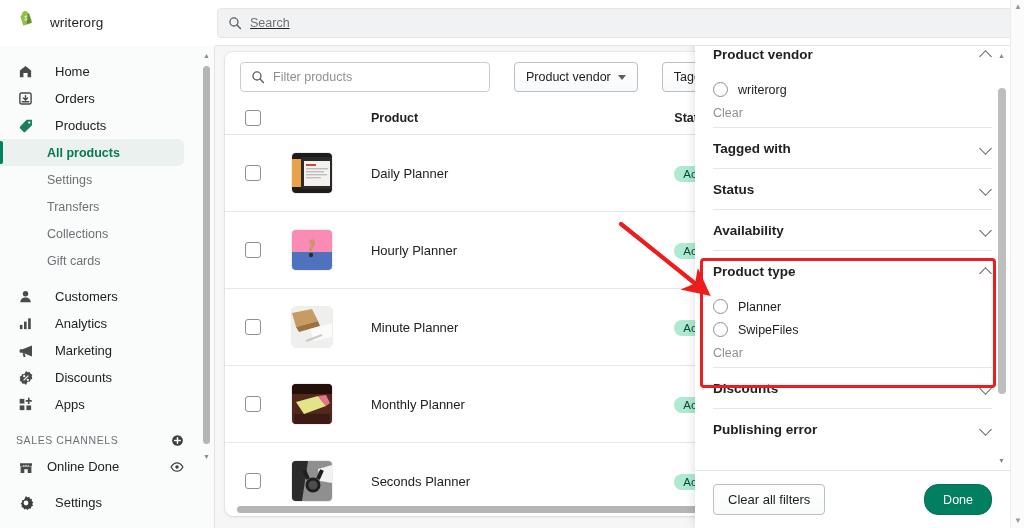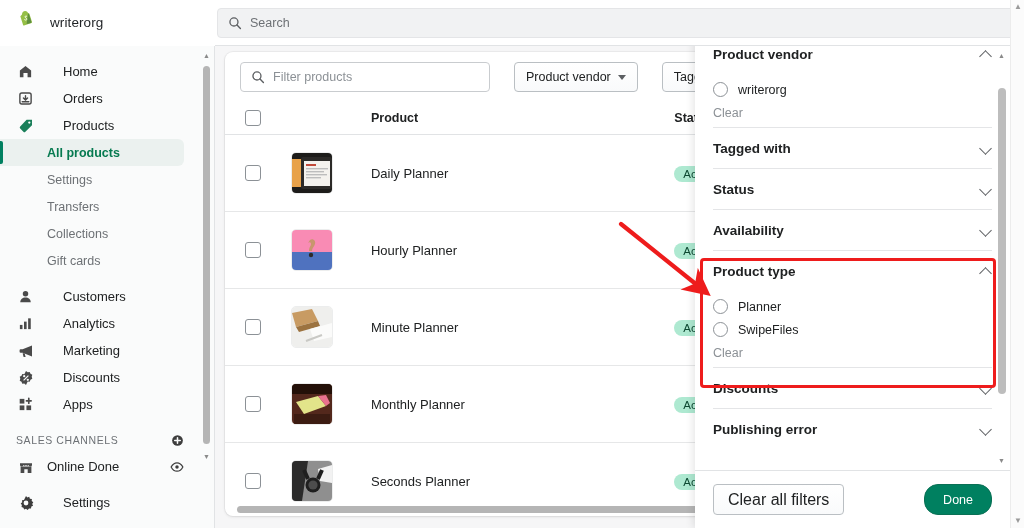--- a/index.html
+++ b/index.html
@@ -22,39 +22,39 @@
   }
   .brand {
     width: 215px; height: 46px;
     display: flex; align-items: center; gap: 10px;
     padding-left: 16px;
     background: #ffffff;
   }
   .shopify-bag { width: 24px; height: 26px; flex: 0 0 auto; }
   .brand-name { font-size: 13.5px; color: #1f2225; font-weight: 400; letter-spacing: .1px; }
 
-  .search-wrap { flex: 1; height: 46px; display: flex; align-items: center; padding: 0 8px 0 2px; }
+  .search-wrap { flex: 1; height: 46px; display: flex; align-items: center; padding: 0 8px 0 2px; text-decoration: underline; }
   .search-box {
     width: 100%; height: 30px; background: #f1f2f3;
     border: 1px solid #e4e5e7; border-radius: 4px;
     display: flex; align-items: center; gap: 8px; padding: 0 10px;
   }
   .search-box .ph { font-size: 12.5px; color: #6d7175; }
   .ico { display: inline-flex; align-items: center; justify-content: center; }
 
   
   .sidebar {
     position: absolute; left: 0; top: 46px; width: 215px; height: 482px;
     background: #fafbfb;
     border-right: 1px solid #e1e3e5;
     overflow: hidden;
   }
   .nav { padding-top: 12px; }
   .nav-item {
-    display: flex; align-items: center; gap: 28px;
+    display: flex; align-items: center; gap: 20px;
     height: 27px; padding: 0 12px 0 16px;
     font-size: 13px; color: #202223; cursor: pointer;
     position: relative;
   }
   .nav-item .lbl { font-size: 13px; }
   .nav-item .nico { width: 19px; display: flex; justify-content: center; color: #4a4a4a; }
   .sub-item {
     display: flex; align-items: center;
     height: 27px; padding-left: 47px;
     font-size: 12.5px; color: #6d7175; cursor: pointer; position: relative;
@@ -187,21 +187,21 @@
     border: 3px solid #ee1c1c; border-radius: 4px; pointer-events: none; z-index: 9;
   }
   .panel-foot {
     position: absolute; left: 0; right: 0; bottom: 0; height: 58px;
     background: #fff; border-top: 1px solid #e1e3e5;
     display: flex; align-items: center; justify-content: space-between;
     padding: 0 18px;
   }
   .btn-sec {
     height: 31px; padding: 0 14px; border: 1px solid #babfc3; border-radius: 4px;
-    background: linear-gradient(180deg,#fff,#f9fafb); font-size: 16px; color: #202223; cursor: pointer;
+    background: linear-gradient(180deg,#fff,#f9fafb); font-size: 13px; color: #202223; cursor: pointer;
   }
   .btn-pri {
     height: 31px; padding: 0 18px; border: 1px solid #0a7055; border-radius: 14px;
     background: #008060; font-size: 12.5px; color: #fff; cursor: pointer;
   }
 
   
   .outer-scroll {
     position: absolute; right: 0; top: 0; width: 14px; height: 528px;
     background: #fbfbfb; border-left: 1px solid #ececec; z-index: 20;

